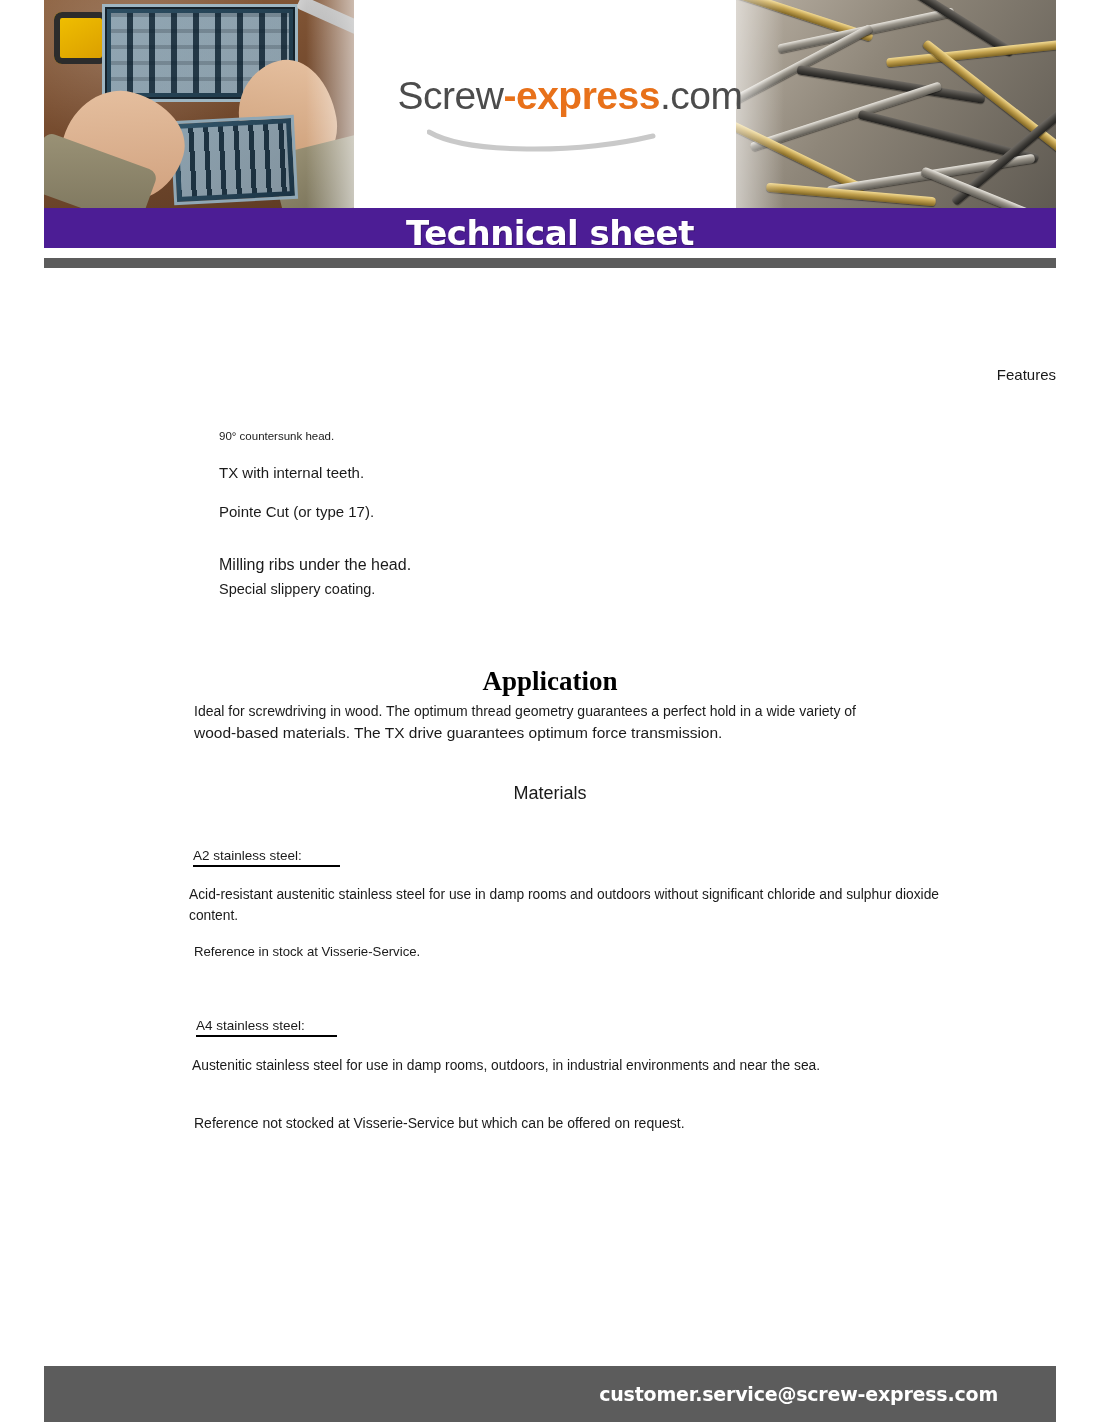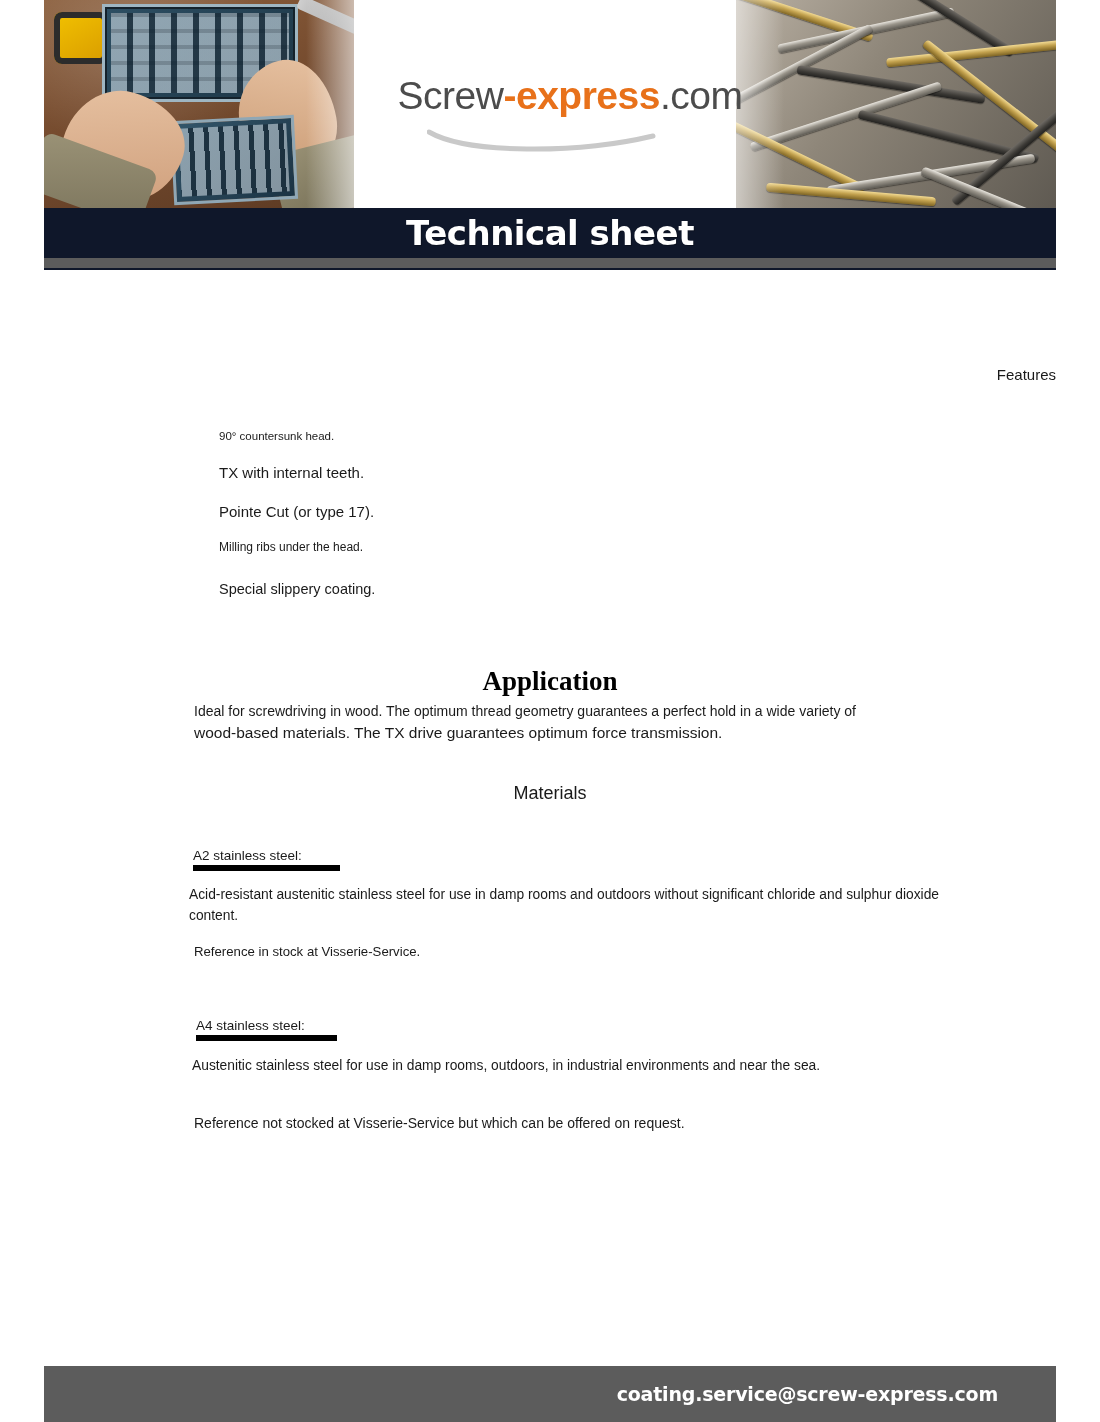--- a/index.html
+++ b/index.html
@@ -180,22 +180,22 @@
     top: 128px;
     width: 230px;
     height: 26px;
   }
 
   .tech-band {
     position: absolute;
     left: 44px;
     top: 208px;
     width: 1012px;
-    height: 62px;
-    background: #0f172a;
+    height: 40px;
+    background: #4c1d95;
   }
   .tech-band-title {
     position: absolute;
     left: 0; top: 0;
     width: 1012px;
     text-align: center;
     line-height: 50px;
     font-family: "DejaVu Sans", sans-serif;
     font-weight: 700;
     font-size: 34px;
@@ -231,21 +231,21 @@
 
   .feat {
     position: absolute;
     left: 151px;
     color: #1a1a1a;
     margin-left: 24px;
   }
   .feat-1 { top: 162px; font-size: 11.5px; }
   .feat-2 { top: 196px; font-size: 15px; }
   .feat-3 { top: 235px; font-size: 15px; }
-  .feat-4 { top: 272px; font-size: 12px; }
+  .feat-4 { top: 288px; font-size: 16px; }
   .feat-5 { top: 313px; font-size: 14.5px; }
 
   .h-application {
     position: absolute;
     left: 0; top: 368px;
     width: 1012px;
     text-align: center;
     font-family: "Liberation Serif", serif;
     font-weight: 700;
     font-size: 27px;
@@ -270,21 +270,21 @@
     text-align: center;
     font-size: 18px;
     color: #1a1a1a;
   }
 
   .mat-label {
     position: absolute;
     left: 149px;
     font-size: 13.5px;
     color: #1a1a1a;
-    border-bottom: 6px solid #000000;
+    border-bottom: 2px solid #000000;
     padding-bottom: 2px;
     padding-right: 38px;
   }
   .mat-a2-label { top: 580px; }
   .mat-a4-label { top: 750px; left: 152px; padding-right: 32px; }
 
   .mat-p {
     position: absolute;
     left: 145px;
     width: 770px;
@@ -395,16 +395,16 @@
     <div class="mat-p mat-a2-desc">Acid-resistant austenitic stainless steel for use in damp rooms and outdoors without significant chloride and sulphur dioxide content.</div>
     <div class="mat-p mat-a2-note">Reference in stock at Visserie-Service.</div>
 
     <div class="mat-label mat-a4-label">A4 stainless steel:</div>
     <div class="mat-p mat-a4-desc">Austenitic stainless steel for use in damp rooms, outdoors, in industrial environments and near the sea.</div>
     <div class="mat-p mat-a4-note">Reference not stocked at Visserie-Service but which can be offered on request.</div>
 
   </div>
 
   <div class="footer">
-    <div class="footer-email">coating.service@screw-express.com</div>
+    <div class="footer-email">customer.service@screw-express.com</div>
   </div>
 
 </div>
 
 </body></html>

